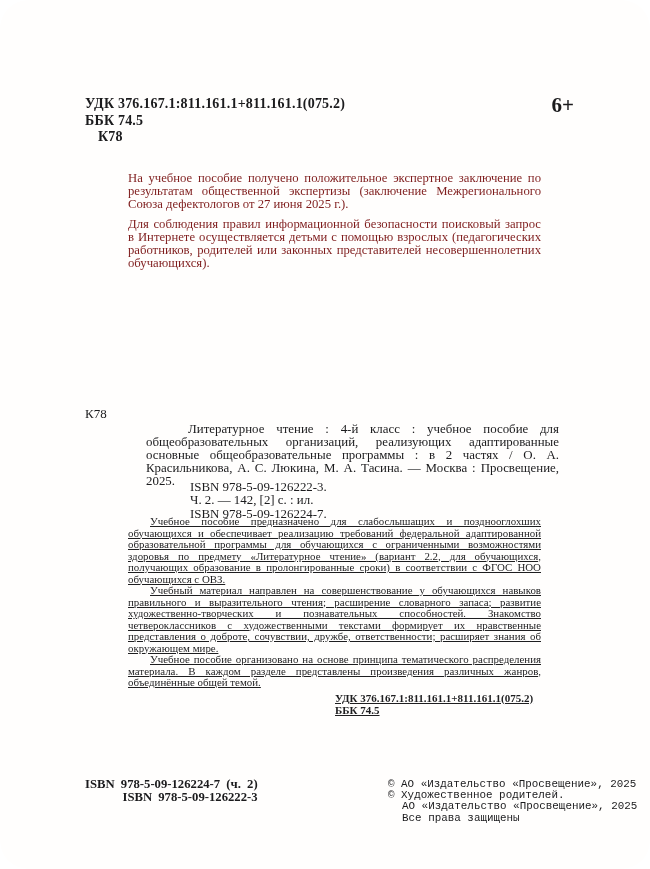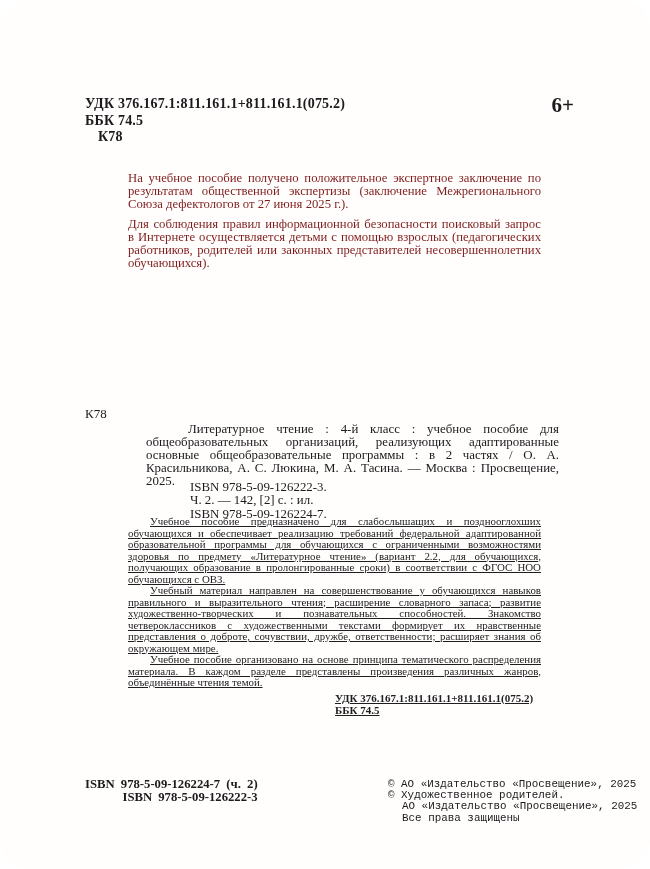--- a/index.html
+++ b/index.html
@@ -134,21 +134,21 @@
 
   <div class="isbn-block">
     <div>ISBN 978-5-09-126222-3.</div>
     <div>Ч. 2. — 142, [2] с. : ил.</div>
     <div>ISBN 978-5-09-126224-7.</div>
   </div>
 
   <div class="annotation">
     <p>Учебное пособие предназначено для слабослышащих и позднооглохших обучающихся и обеспечивает реализацию требований федеральной адаптированной образовательной программы для обучающихся с ограниченными возможностями здоровья по предмету «Литературное чтение» (вариант 2.2, для обучающихся, получающих образование в пролонгированные сроки) в соответствии с ФГОС НОО обучающихся с ОВЗ.</p>
     <p>Учебный материал направлен на совершенствование у обучающихся навыков правильного и выразительного чтения; расширение словарного запаса; развитие художественно-творческих и познавательных способностей. Знакомство четвероклассников с художественными текстами формирует их нравственные представления о доброте, сочувствии, дружбе, ответственности; расширяет знания об окружающем мире.</p>
-    <p>Учебное пособие организовано на основе принципа тематического распределения материала. В каждом разделе представлены произведения различных жанров, объединённые чтения темой.</p>
+    <p>Учебное пособие организовано на основе принципа тематического распределения материала. В каждом разделе представлены произведения различных жанров, объединённые общей темой.</p>
     <div class="bottom-codes">
       <div>УДК 376.167.1:811.161.1+811.161.1(075.2)</div>
       <div>ББК 74.5</div>
     </div>
   </div>
 
   <div class="footer-left">
     <div>ISBN 978-5-09-126224-7 (ч. 2)</div>
     <div>ISBN 978-5-09-126222-3</div>
   </div>

